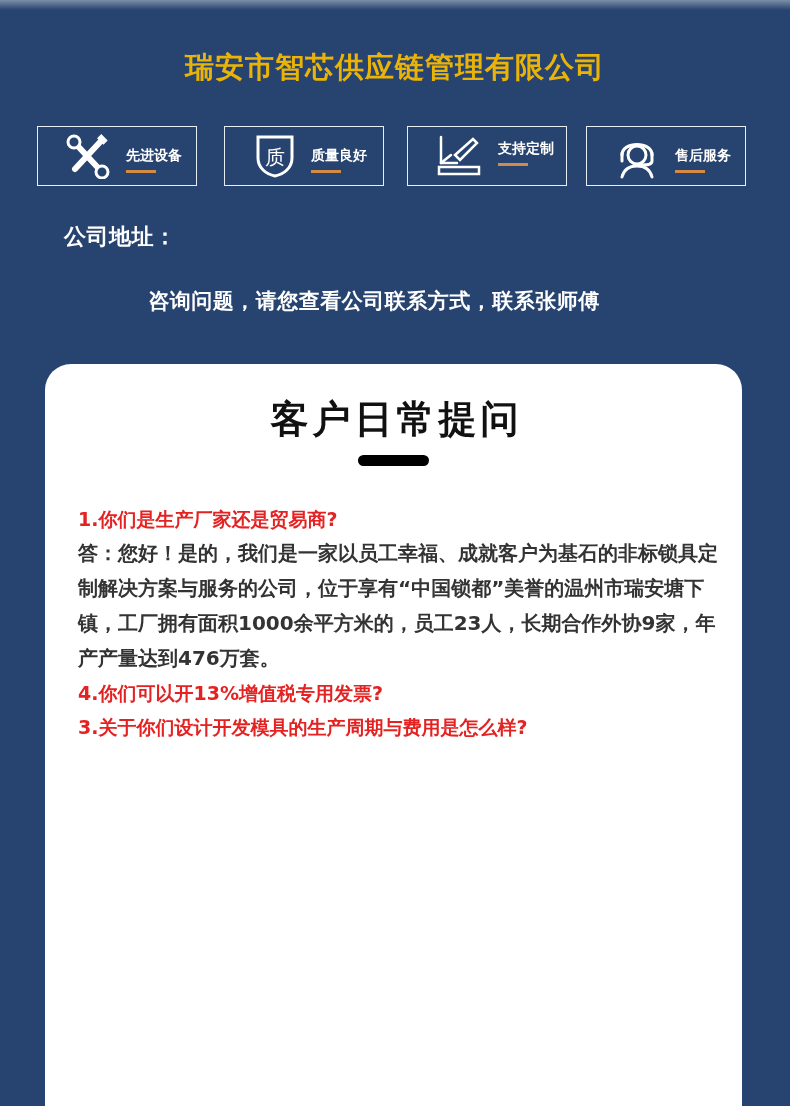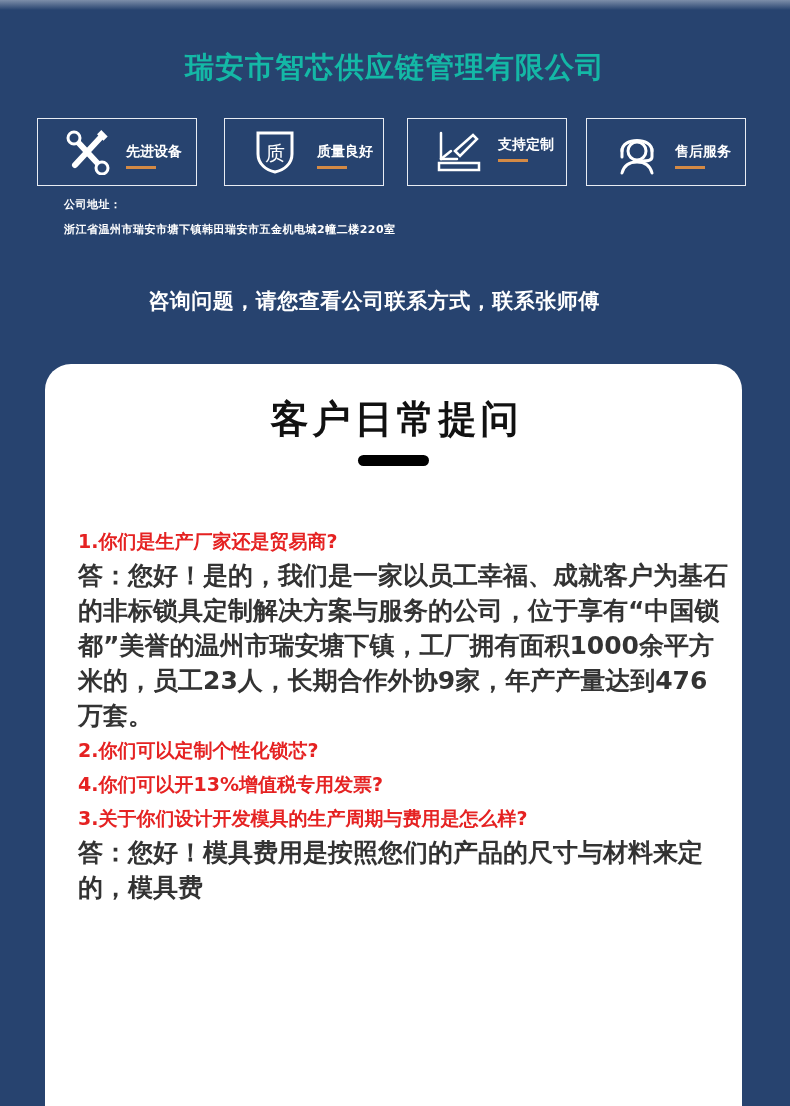--- a/index.html
+++ b/index.html
@@ -8,54 +8,55 @@
     background:#27436f;
     font-family:"DejaVu Sans", "Liberation Sans", sans-serif;
     position:relative;
   }
   .top-fade {
     position:absolute; left:0; top:0; width:790px; height:10px;
     background:linear-gradient(#7d8ea9, #27436f);
   }
   .company-title {
     position:absolute; left:0; top:48px; width:790px; text-align:center;
-    color:#14b8a6; font-size:29px; font-weight:bold; letter-spacing:1px;
+    color:#eab308; font-size:29px; font-weight:bold; letter-spacing:1px;
   }
   .features { position:absolute; top:118px; left:0; width:790px; height:70px; }
   .feature {
-    position:absolute; top:0; height:68px; border:1px solid #e8ecf3;
+    position:absolute; top:8px; height:60px; border:1px solid #e8ecf3;
     box-sizing:border-box; display:flex; align-items:center;
   }
   .feature .ico { width:60px; height:50px; display:flex; align-items:center; justify-content:center; }
   .feature .lbl { position:relative; color:#fff; font-weight:bold; font-size:14px; }
   .feature .lbl::after {
     content:""; position:absolute; left:0; bottom:-8px; width:30px; height:3px; background:#d48a45;
   }
   .address {
-    position:absolute; left:64px; top:192px; color:#fff; font-weight:bold; font-size:11px; line-height:25px;
+    position:absolute; left:64px; top:224px; color:#fff; font-weight:bold; font-size:22px; line-height:25px;
     letter-spacing:0.5px;
+    text-align:right;
   }
   .consult {
     position:absolute; left:0; top:287px; width:748px; text-align:center;
     color:#fff; font-weight:bold; font-size:21px; letter-spacing:0.5px;font-family:Liberation Mono, monospace;
   }
   .card {
     position:absolute; left:45px; top:364px; width:697px; height:780px;
     background:#fff; border-radius:26px;
   }
   .card-title {
     position:absolute; left:0; top:30px; width:703px; text-align:center;
     font-size:38px; font-weight:bold; color:#111; letter-spacing:4px;
   }
   .card-bar {
     position:absolute; left:313px; top:91px; width:71px; height:11px; border-radius:6px; background:#000;
   }
-  .faq { position:absolute; left:33px; top:138px; width:652px;margin-top:22px; }
+  .faq { position:absolute; left:33px; top:138px; width:652px; }
   .q { color:#e52222; font-weight:bold; font-size:19px; line-height:34px; }
-  .a { color:#333; font-weight:bold; font-size:25px; line-height:35px; }
+  .a { color:#333; font-weight:bold; font-size:20px; line-height:35px; }
 </style>
 </head>
 <body>
 
 <div class="top-fade"></div>
 
 <div class="company-title">瑞安市智芯供应链管理有限公司</div>
 
 <div class="features">
   <div class="feature" style="left:37px;width:160px;">
@@ -73,21 +74,21 @@
     <span class="lbl" style="margin-left:8px;">先进设备</span>
   </div>
 
   <div class="feature" style="left:224px;width:160px;">
     <div class="ico" style="margin-left:20px;">
       <svg width="42" height="44" viewBox="0 0 42 44">
         <path d="M4 3 H38 V24 C38 34 30 40 21 42 C12 40 4 34 4 24 Z" fill="none" stroke="#fff" stroke-width="3"></path>
         <text x="21" y="30" text-anchor="middle" fill="#fff" font-size="20" font-family="DejaVu Sans, sans-serif">质</text>
       </svg>
     </div>
-    <span class="lbl" style="margin-left:12px;">质量良好</span>
+    <span class="lbl" style="margin-left:6px;">质量良好</span>
   </div>
 
   <div class="feature" style="left:586px;width:160px;">
     <div class="ico" style="margin-left:20px;">
       <svg width="46" height="46" viewBox="0 0 46 46">
         <g stroke="#fff" stroke-width="3" fill="none" stroke-linecap="round">
           <path d="M8 22 C8 8 38 8 38 22"></path>
           <circle cx="23" cy="22" r="9"></circle>
           <path d="M8 20 V28"></path>
           <path d="M38 20 V28 C38 32 32 32 28 32"></path>
@@ -109,37 +110,34 @@
           <path d="M20 22 L38 6 L42 10 L25 27 Z"></path>
         </g>
       </svg>
     </div>
     <span class="lbl" style="margin-left:10px;margin-top:-14px;">支持定制</span>
   </div>
 </div>
 
 <div class="address">
   <div>公司地址：</div>
-  <div>浙江省温州市瑞安市塘下镇韩田瑞安市五金机电城2幢二楼220室</div>
 </div>
 
 <div class="consult">咨询问题，请您查看公司联系方式，联系张师傅</div>
 
 <div class="card">
   <div class="card-title">客户日常提问</div>
   <div class="card-bar"></div>
   <div class="faq">
     <div>
       <div class="q">1.你们是生产厂家还是贸易商?</div>
       <div class="a">答：您好！是的，我们是一家以员工幸福、成就客户为基石的非标锁具定制解决方案与服务的公司，位于享有“中国锁都”美誉的温州市瑞安塘下镇，工厂拥有面积1000余平方米的，员工23人，长期合作外协9家，年产产量达到476万套。</div>
     </div>
     <div>
-      <div class="q">2.你们可以定制个性化锁芯?</div>
     </div>
     <div>
       <div class="q">4.你们可以开13%增值税专用发票?</div>
     </div>
     <div>
       <div class="q">3.关于你们设计开发模具的生产周期与费用是怎么样?</div>
-      <div class="a">答：您好！模具费用是按照您们的产品的尺寸与材料来定的，模具费</div>
     </div>
   </div>
 </div>
 
 </body></html>

